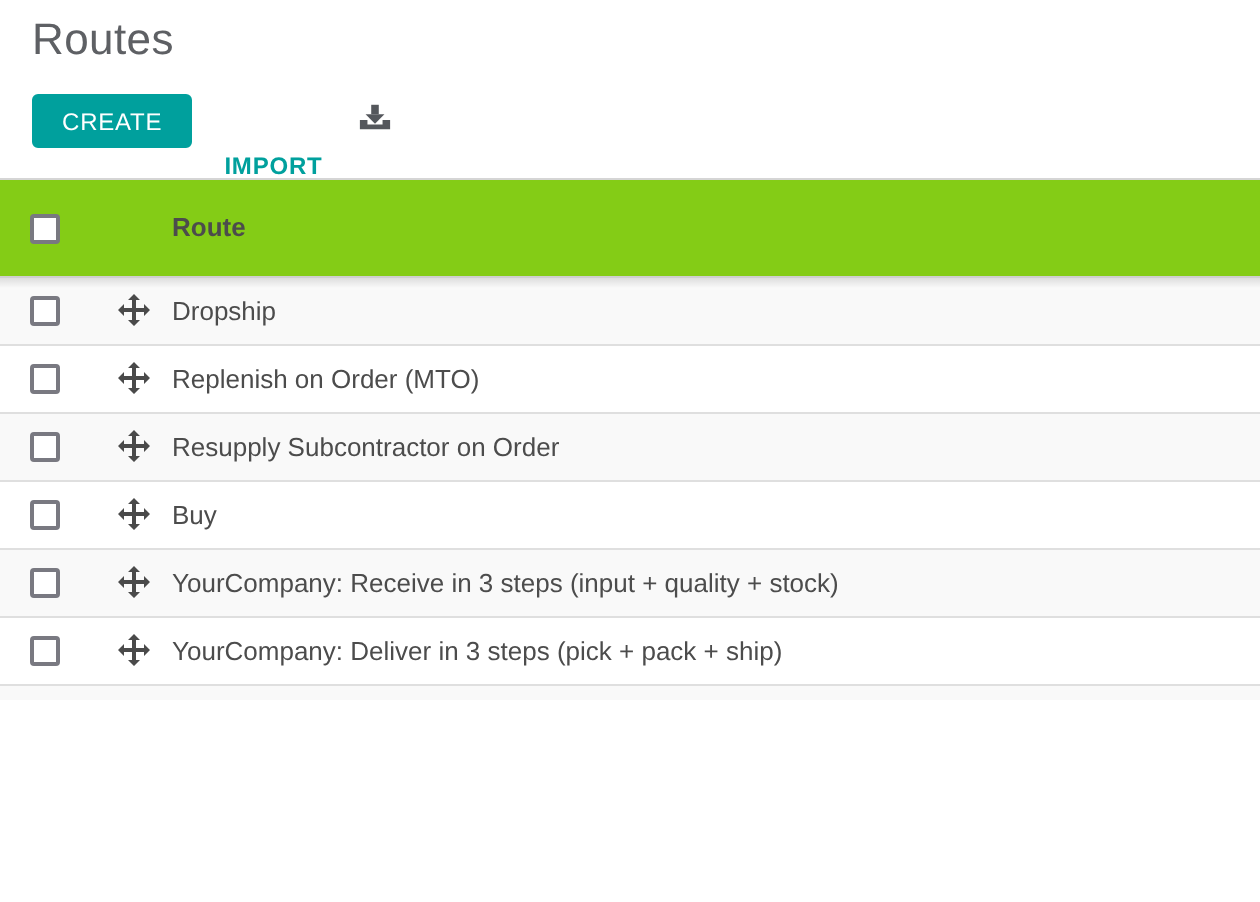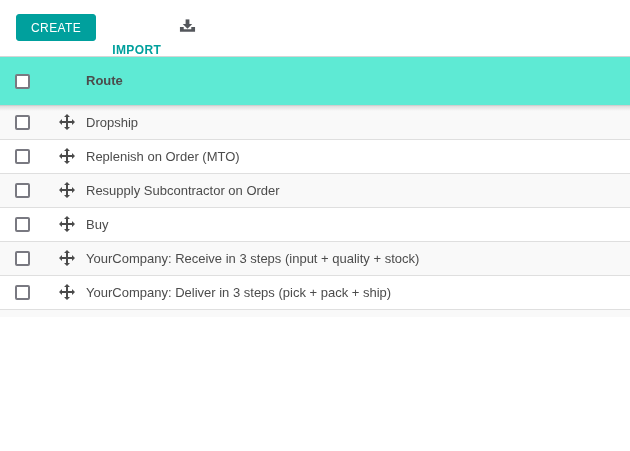--- a/index.html
+++ b/index.html
@@ -16,21 +16,21 @@
                 letter-spacing:0.4px; cursor:pointer; }
   .btn-import { background:none; border:none; color:var(--accent); font-family:inherit; font-size:12px;
                 font-weight:bold; letter-spacing:0.4px; margin-left:16px; padding:0; cursor:pointer;margin-top:44px; }
   .btn-export { background:none; border:none; margin-left:18px; padding:0; cursor:pointer; height:18px;
                 display:flex; align-items:center; }
 
   .table-container { position:relative; margin-top:15px; border-top:1px solid #d5d5d5; }
   table { width:100%; border-collapse:collapse; table-layout:fixed; }
   col.c-check { width:48px; }
   col.c-handle { width:38px; }
-  thead th { height:48px; background:#5eead4; text-align:left; vertical-align:middle;
+  thead th { height:48px; background:#84cc16; text-align:left; vertical-align:middle;
              font-size:13px; font-weight:bold; color:var(--text); border-bottom:1px solid #cfcfcf; }
   tbody td { height:34px; vertical-align:middle; font-size:13px; color:var(--text); }
   tbody tr { border-top:1px solid var(--row-border); }
   tbody tr:first-child { border-top:none; }
   tbody tr:nth-child(odd) { background:var(--row-alt); }
   tbody tr:nth-child(even) { background:#fff; }
   tbody tr.partial-row { height:8px; background:var(--row-alt); }
   tbody tr.partial-row td { height:8px; }
 
   .header-shadow { position:absolute; left:0; right:0; top:49px; height:5px; pointer-events:none;
@@ -42,20 +42,21 @@
   .cell-handle { text-align:center; }
   .handle { display:inline-block; width:16px; height:16px; vertical-align:middle; cursor:move; }
   .handle svg { display:block; }
   .route-name { white-space:nowrap; overflow:hidden; text-overflow:ellipsis; }
 </style>
 </head>
 <body>
 
 <div class="page">
 
+  <h1 class="page-title">Routes</h1>
 
   <div class="controls">
     <button class="btn-create">CREATE</button>
     <button class="btn-import">IMPORT</button>
     <button class="btn-export">
       <span>
         <svg width="17" height="16" viewBox="0 0 18 16" fill="#54575c" xmlns="http://www.w3.org/2000/svg">
           <rect x="7" y="1" width="4" height="5"></rect>
           <polygon points="4,6 14,6 9,11"></polygon>
           <path d="M1 9 L1 14 L17 14 L17 9 L13 9 L13 11.5 L5 11.5 L5 9 Z"></path>

